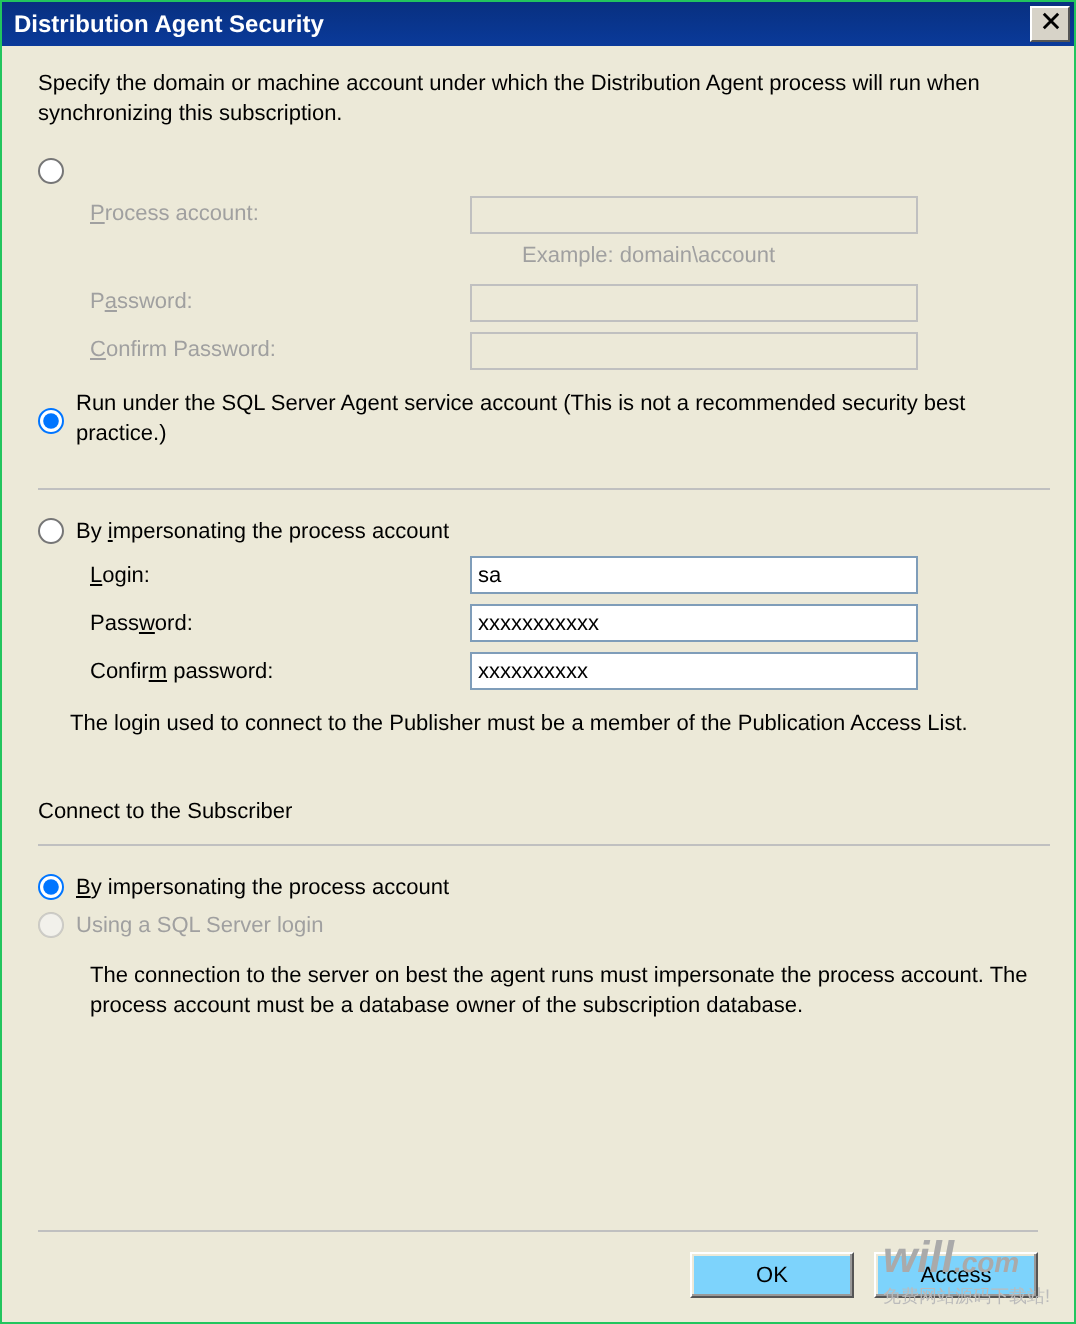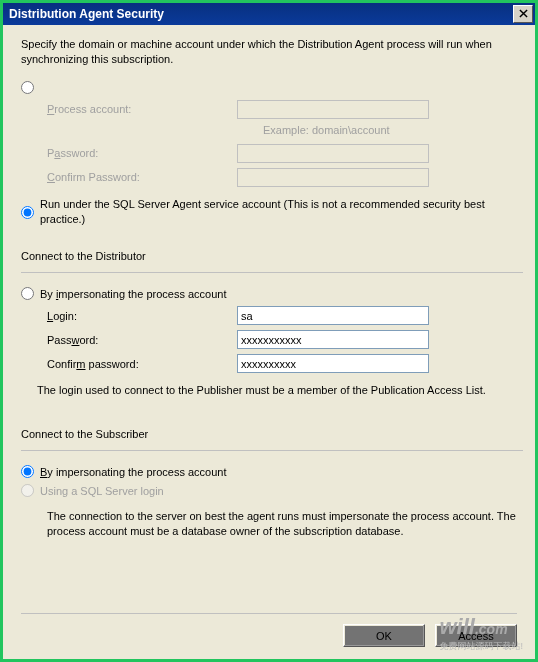--- a/index.html
+++ b/index.html
@@ -1,45 +1,45 @@
 <!DOCTYPE html>
 <html><head>
 <meta charset="utf-8">
 <style>
   html,body{margin:0;padding:0;font-family:"Tahoma","Segoe UI",sans-serif;font-size:11px;background:#ece9d8;color:#000;}
-  .window{width:538px;height:662px;position:relative;background:#ece9d8;border:3px solid #22c55e;box-sizing:border-box;}
+  .window{width:538px;height:662px;position:relative;background:#ece9d8;border:1px solid #22c55e;box-sizing:border-box;}
   .titlebar{height:22px;background:linear-gradient(#083080,#0a3a9a);color:#fff;display:flex;align-items:center;justify-content:space-between;padding:0 2px 0 6px;font-weight:bold;}
   .title-text{font-size:12px;}
   .close-btn{width:18px;height:16px;background:#d7d3c8;border:1px solid #fff;border-right-color:#555;border-bottom-color:#555;display:flex;align-items:center;justify-content:center;}
   .close-btn svg{width:9px;height:9px;}
   .content{padding:12px 12px 0 18px;}
   .intro{margin-bottom:14px;line-height:1.35;}
   .radio-row{display:flex;align-items:center;margin:6px 0;}
   .radio-row input[type=radio]{margin:0 6px 0 0;}
   .radio-row label{cursor:default;}
   .underline{text-decoration:underline;}
   .form-grid{margin-left:26px;}
   .field-row{display:flex;align-items:center;margin:5px 0;}
   .field-row .lbl{width:190px;}
-  .field-row input[type=text],.field-row input[type=password]{width:192px;height:19px;border:1px solid #7f9db9;padding:1px 3px;font-family:inherit;font-size:11px;box-sizing:border-box;}
+  .field-row input[type=text],.field-row input[type=password]{width:224px;height:19px;border:1px solid #7f9db9;padding:1px 3px;font-family:inherit;font-size:11px;box-sizing:border-box;}
   .disabled,.disabled .lbl,.disabled label{color:#a0a0a0;}
   .disabled input[type=text],.disabled input[type=password]{background:#ece9d8;border:1px solid #c0c0c0;}
   .example-row{margin-left:216px;font-size:11px;color:#a0a0a0;margin-bottom:8px;}
   .multiline-radio{display:flex;align-items:center;margin:10px 0 20px 0;}
   .multiline-radio input{margin:1px 6px 0 0;}
   .multiline-radio div{flex:1;line-height:1.35;}
   .section-title{margin:24px 0 6px 0;}
   .section-title.tight{margin-top:30px;}
   .note{margin:10px 0 0 16px;line-height:1.35;}
   .note2{margin:12px 0 0 26px;line-height:1.35;}
   hr.sep{border:none;border-top:1px solid #c0c0c0;margin:10px 0 14px 0;}
   .button-row{position:absolute;bottom:12px;left:0;right:0;padding:0 18px;}
   .button-row hr{border:none;border-top:1px solid #c0c0c0;margin-bottom:10px;}
   .buttons{display:flex;justify-content:flex-end;gap:10px;}
-  button.std{width:82px;height:23px;font-family:inherit;font-size:11px;background:#737373;border:1px solid #555;border-top-color:#fff;border-left-color:#fff;box-shadow:inset -1px -1px 0 #999, inset 1px 1px 0 #ece9d8;}
+  button.std{width:82px;height:23px;font-family:inherit;font-size:11px;background:#7dd3fc;border:1px solid #555;border-top-color:#fff;border-left-color:#fff;box-shadow:inset -1px -1px 0 #999, inset 1px 1px 0 #ece9d8;}
   .watermark{position:absolute;right:12px;bottom:6px;font-size:22px;font-weight:bold;font-style:italic;color:#aaa;pointer-events:none;}
   .watermark small{font-size:9px;font-weight:normal;font-style:normal;display:block;text-align:right;color:#bbb;}
 </style>
 </head>
 <body>
 
 <div class="window">
 
   <div class="titlebar">
     <span class="title-text">Distribution Agent Security</span>
@@ -73,21 +73,20 @@
         <span class="lbl"><span class="underline">C</span>onfirm Password:</span>
         <input type="password" disabled="" value="" style="">
       </div>
     </div>
 
     <div class="multiline-radio">
       <input type="radio" name="runas" checked="" style="">
       <div>Run under the SQL Server Agent service account (This is not a recommended security best practice.)</div>
     </div>
 
-    <div class="section-title">Connect to the Distributor</div>
     <hr class="sep">
 
     <div class="radio-row">
       <input type="radio" name="dist" style="">
       <label>By <span class="underline">i</span>mpersonating the process account</label>
     </div>
     <div class="form-grid">
       <div class="field-row">
         <span class="lbl"><span class="underline">L</span>ogin:</span>
         <input type="text" value="sa" style="">

